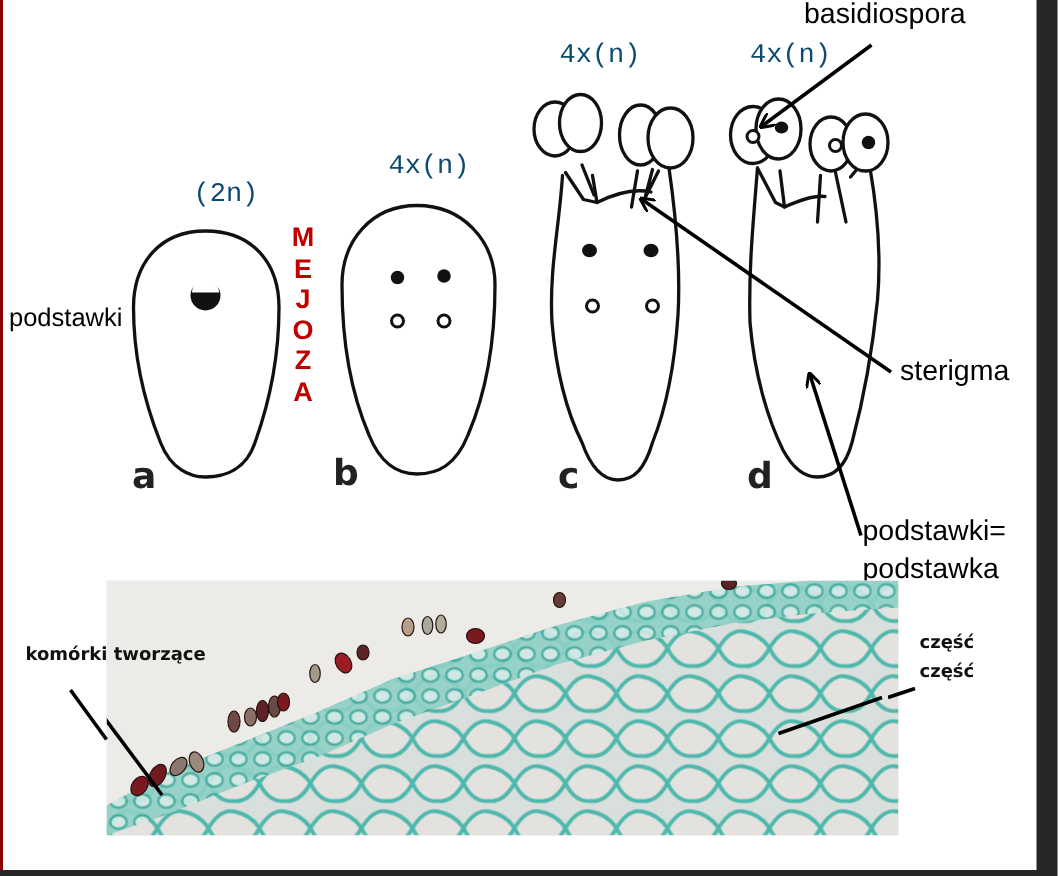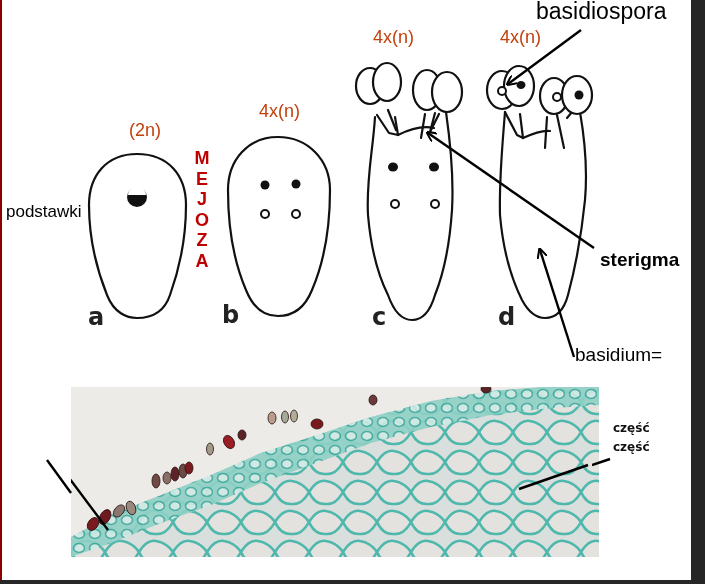--- a/index.html
+++ b/index.html
@@ -7,21 +7,21 @@
     width: 705px; height: 584px; position: relative; overflow: hidden;
     background: #262626;
     font-family: "Liberation Sans", sans-serif;
   }
   #slide {
     position: absolute; left: 0; top: 0; width: 691px; height: 580px;
     background: #ffffff; border-left: 2px solid #8b0000; box-sizing: border-box;
   }
   #diagram { position: absolute; left: 0; top: 0; }
   .lbl { position: absolute; color: #000; font-size: 18px; line-height: 1; white-space: nowrap; }
-  .ploid { position: absolute; color: #c2410c; font-size: 18px; line-height: 1; }
+  .ploid { position: absolute; color: #0c4a6e; font-size: 18px; line-height: 1; font-family: Liberation Mono, monospace; }
   .cellletter { position: absolute; font-size: 24px; font-weight: bold; color: #222; line-height: 1; font-family: "DejaVu Sans", sans-serif; }
   .mejoza { position: absolute; left: 190px; top: 148px; width: 20px; color: #c00000; font-weight: bold; font-size: 18px; line-height: 20.5px; text-align: center; }
   .mejoza span { display: block; }
   #photo {
     position: absolute; left: 69px; top: 387px; width: 528px; height: 170px; overflow: hidden;
     background: #eceae8;
   }
   .photolbl { position: absolute; font-size: 12px; font-weight: bold; color: #111; line-height: 19px; font-family: "DejaVu Sans", sans-serif; }
 </style>
 </head>
@@ -88,23 +88,24 @@
       <line x1="572" y1="357" x2="538" y2="250" marker-end="url(#ah)"></line>
     </g>
   </svg>
 
   <div class="ploid" style="left:127px;top:121px;">(2n)</div>
   <div class="ploid" style="left:257px;top:102px;">4x(n)</div>
   <div class="ploid" style="left:371px;top:28px;">4x(n)</div>
   <div class="ploid" style="left:498px;top:28px;">4x(n)</div>
 
   <div class="lbl" style="left:4px;top:203px;font-size:17px;">podstawki</div>
-  <div class="lbl" style="left:534px;top:0px;font-size:23px;">basidiospora</div>
-  <div class="lbl" style="left:598px;top:250px;font-size:19px;font-weight:bold;">sterigma</div>
-  <div class="lbl" style="left:573px;top:345px;font-size:19px;">basidium=</div>
+  <div class="lbl" style="left:534px;top:0px;font-size:19px;">basidiospora</div>
+  <div class="lbl" style="left:598px;top:238px;font-size:19px;">sterigma</div>
+  <div class="lbl" style="left:573px;top:345px;font-size:19px;">podstawki=</div>
+  <div class="lbl" style="left:573px;top:370px;font-size:19px;">podstawka</div>
 
   <div class="mejoza">
     <span>M</span>
     <span>E</span>
     <span>J</span>
     <span>O</span>
     <span>Z</span>
     <span>A</span>
   </div>
 
@@ -151,20 +152,21 @@
         <ellipse cx="302" cy="13" rx="4" ry="5" fill="#6a3a3a"></ellipse>
         <ellipse cx="415" cy="2" rx="5" ry="4" fill="#5a2326"></ellipse>
       </g>
 
       <line x1="-22" y1="64" x2="37" y2="143" stroke="#000" stroke-width="2.4"></line>
       <line x1="517" y1="78" x2="448" y2="102" stroke="#000" stroke-width="2.4"></line>
     </svg>
   </div>
 
   <div class="photolbl" style="left:15px;top:427px;">
+    <div>komórki tworzące</div>
   </div>
   <div class="photolbl" style="left:611px;top:419px;">
     <div>część</div>
     <div>część</div>
   </div>
 
   <svg style="position:absolute;left:40px;top:440px;" width="60" height="100">
     <line x1="5" y1="20" x2="29" y2="53" stroke="#000" stroke-width="2.4"></line>
   </svg>
   <svg style="position:absolute;left:590px;top:450px;" width="20" height="20">

